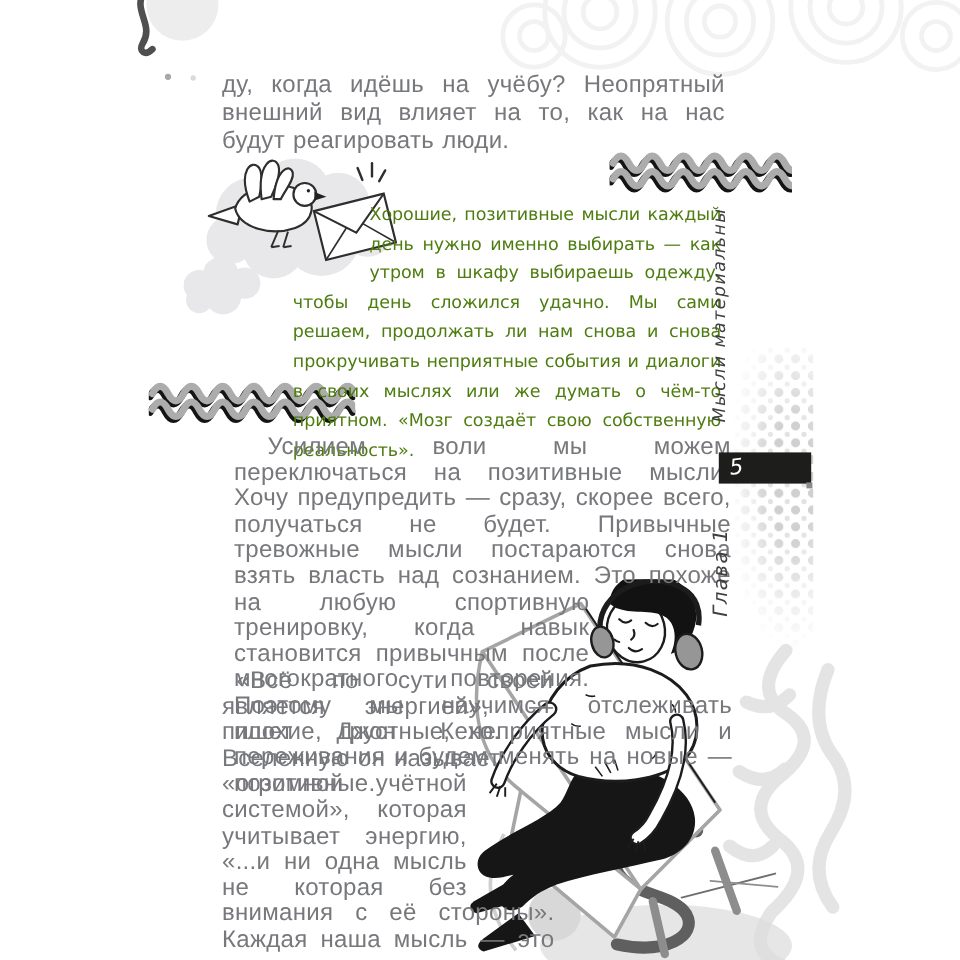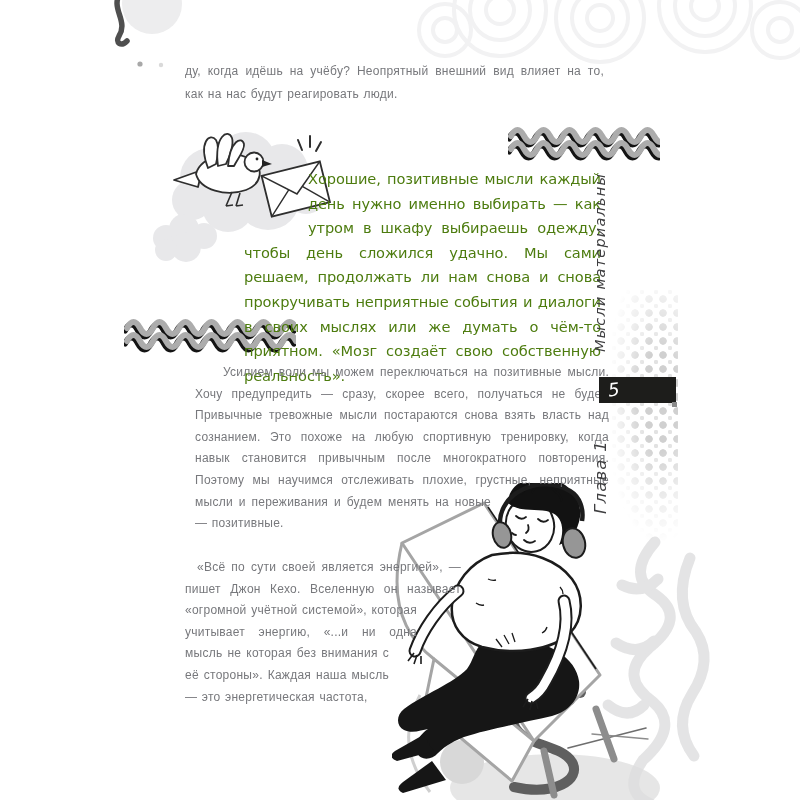--- a/index.html
+++ b/index.html
@@ -4,21 +4,21 @@
 <style>
   html,body{margin:0;padding:0;background:#fff;}
   .screen{position:relative;width:800px;height:800px;background:#ffffff;overflow:hidden;
           font-family:"Liberation Sans",sans-serif;}
   svg{display:block;}
   .abs{position:absolute;}
 
   
   .bodytext{
     color:#77787c;
-    font-size:12px;
+    font-size:20px;
     line-height:21.6px;
     letter-spacing:.25px;
     word-spacing:1px;
     text-align:justify;
     z-index:3;
   }
   .intro{left:185px;top:60px;width:419px;line-height:23px;}
   .pullquote{
     left:244px;top:167px;width:357px;
     color:#4d7c0f;

